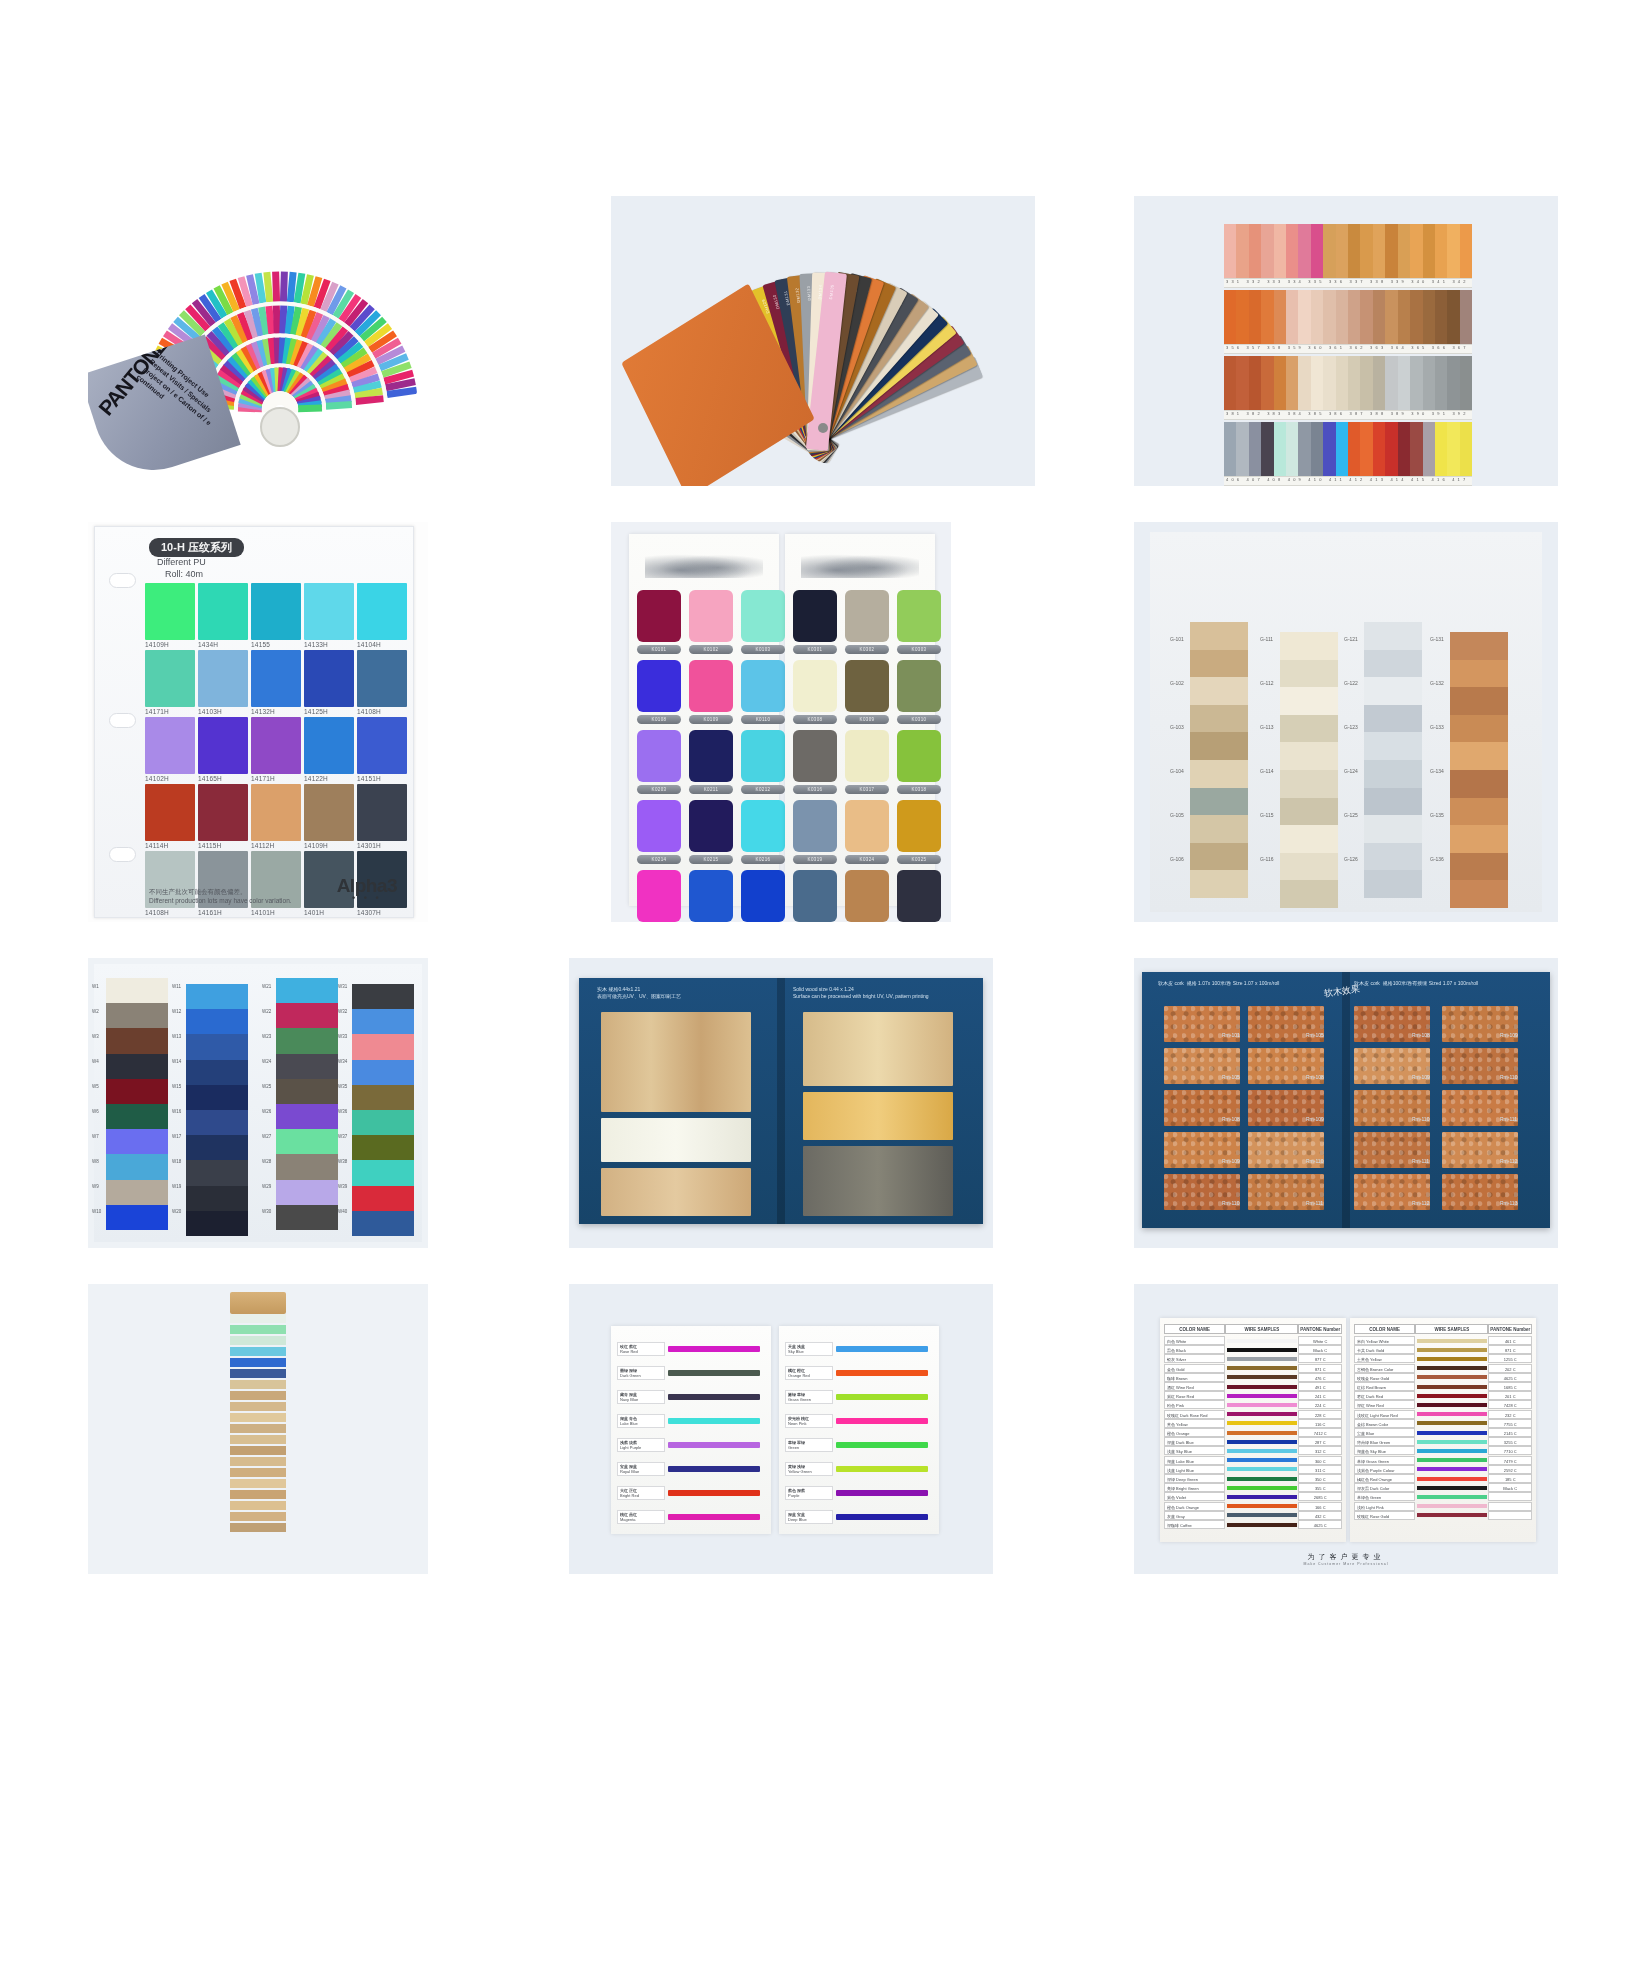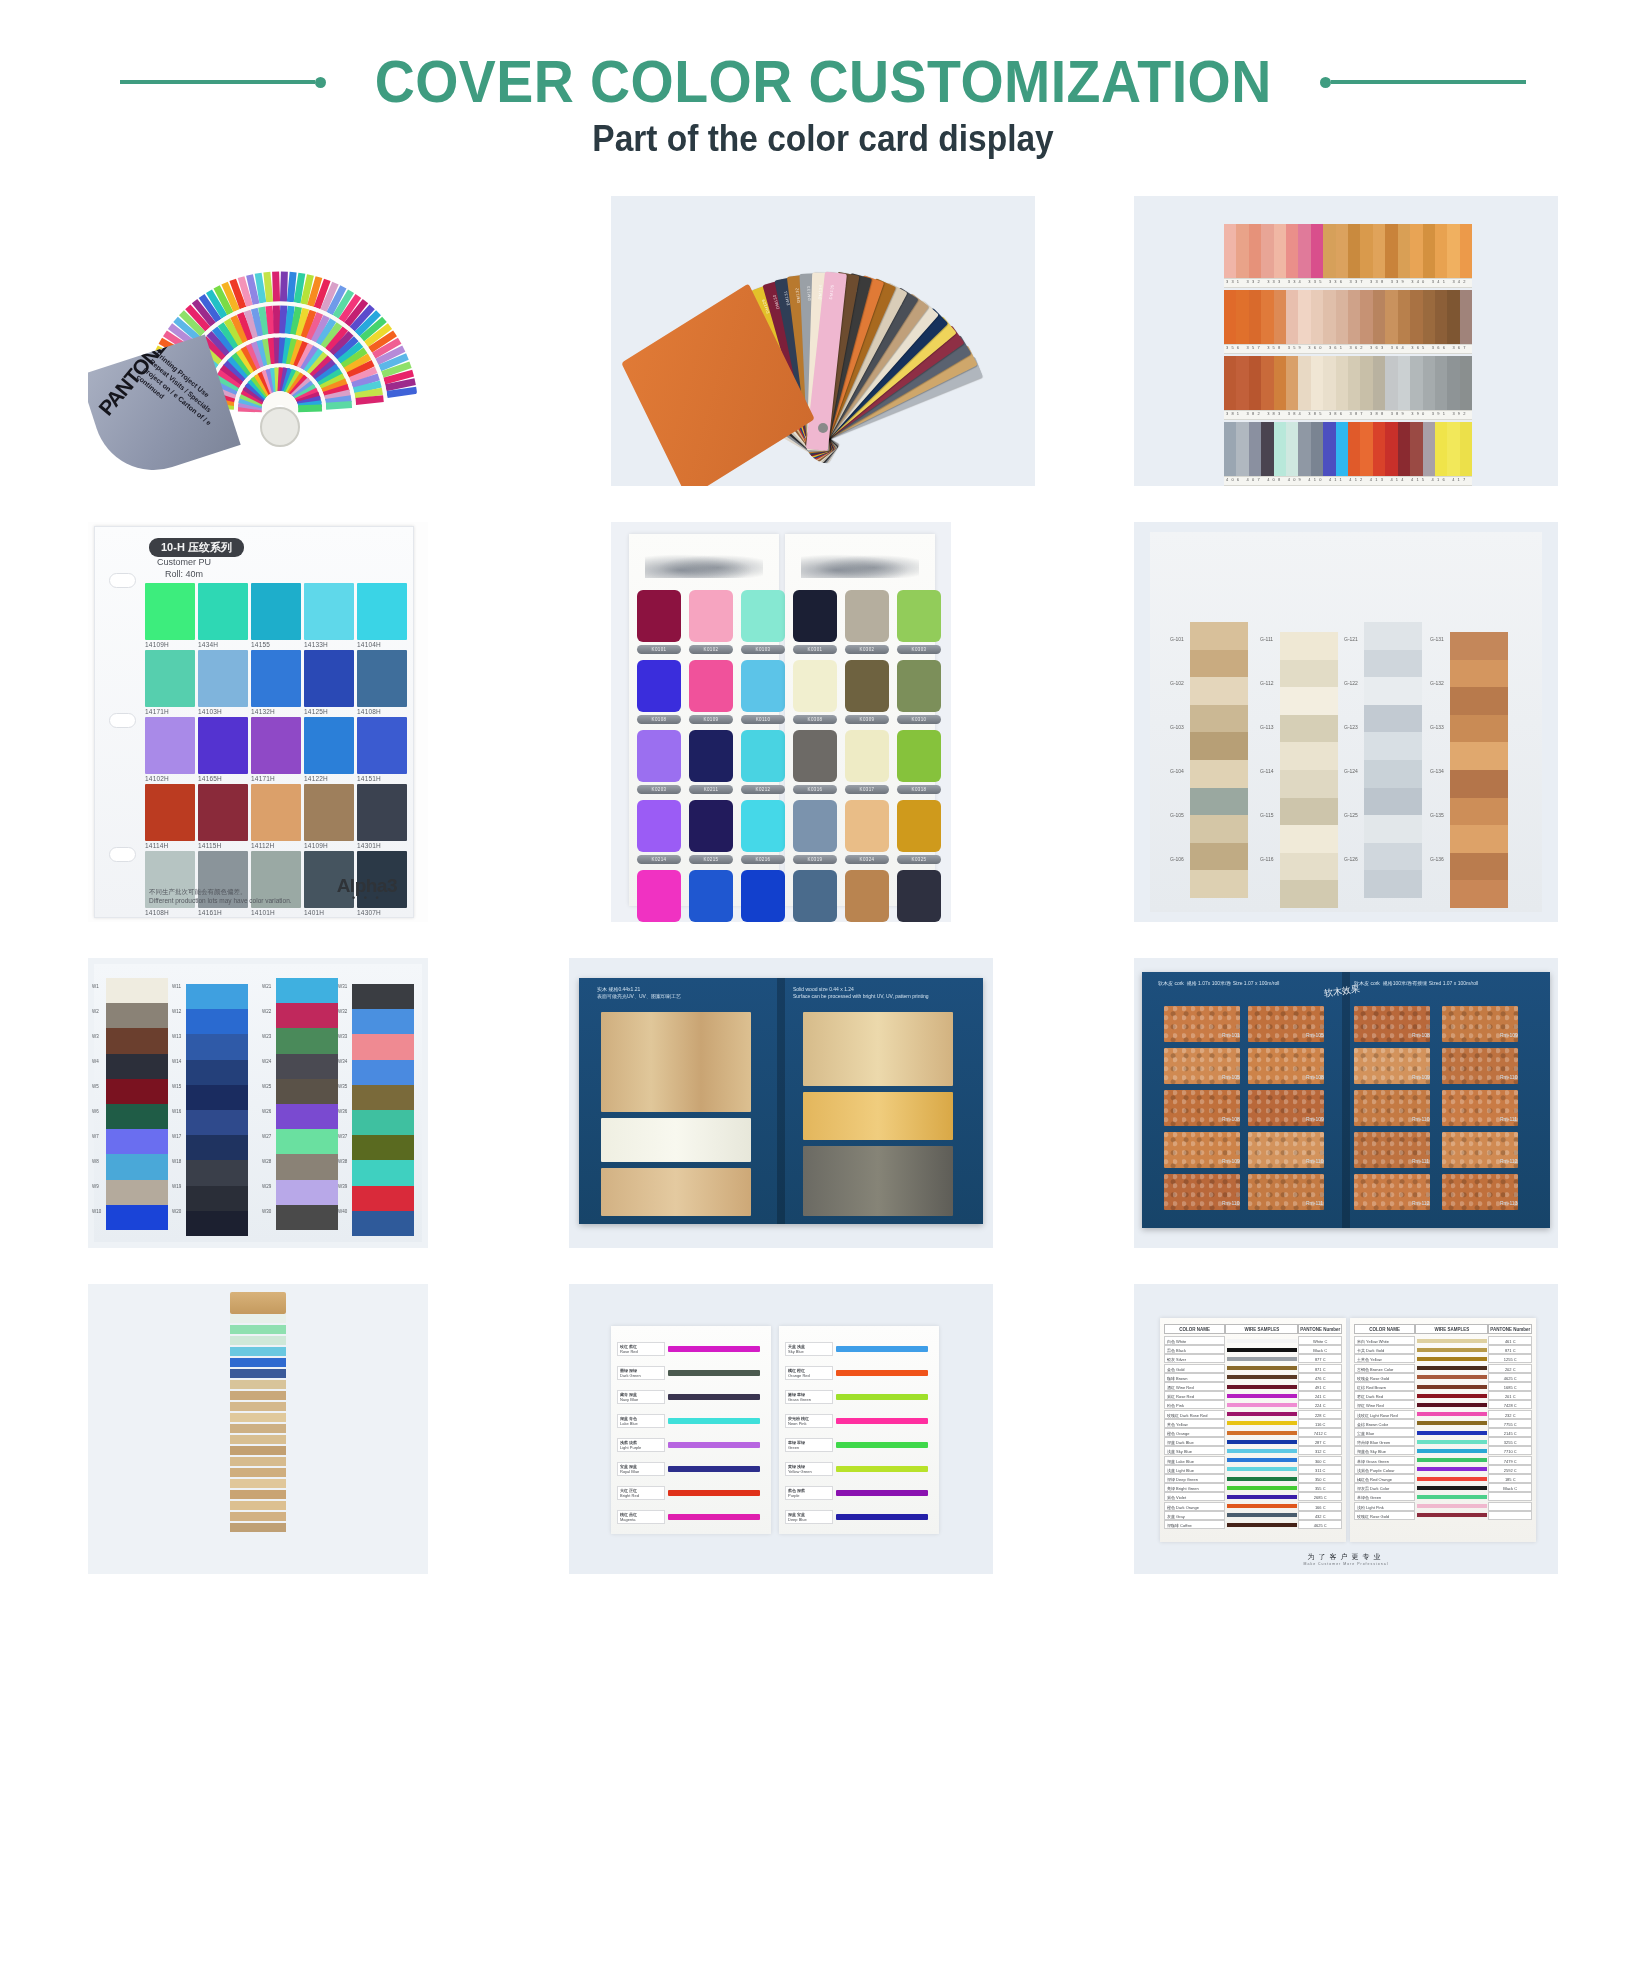--- a/index.html
+++ b/index.html
@@ -322,34 +322,20 @@
   .c-samp i { display:block; width: 70px; height: 4px; }
   .c-pan { width: 44px; border:1px solid #ccc; background:#fff; padding:0 2px; height:9px; line-height:9px; text-align:center; overflow:hidden; }
   .sig { position:absolute; bottom: 8px; left: 0; width:100%; text-align:center; font-size:7px; color:#2c3036; letter-spacing:4px; }
   .sig small { display:block; font-size: 3.5px; letter-spacing:1px; color:#6a6e74; }
 </style>
 </head>
 <body>
 
 <div class="page">
 
-  <div class="header">
-    <div class="title-row">
-      <span class="rule-left">
-        <span class="bar"></span>
-          <span class="dot"></span>
-      </span>
-      <h1 class="main-title">COVER COLOR CUSTOMIZATION</h1>
-      <span class="rule-right">
-        <span class="dot"></span>
-          <span class="bar"></span>
-      </span>
-    </div>
-    <div class="subtitle">Part of the color card display</div>
-  </div>
 
   <div class="grid">
 
     <div class="row">
 
       <div class="cell r1c1">
         <div class="ph">
           <div class="fan-wrap" id="fanwheel">
             <div class="fan-hub"></div>
           <div class="fan-seg" style="width: 30px; height: 7px; background: rgb(242, 53, 122); left: 148px; top: 218px; transform: rotate(188deg) translateX(108px); transform-origin: 0px 50%;"></div>
@@ -868,21 +854,21 @@
     </div>
 
     <div class="row">
 
       <div class="cell r2c1">
         <div class="card-page">
           <div class="punch" style="top:46px"></div>
           <div class="punch" style="top:186px"></div>
           <div class="punch" style="top:320px"></div>
           <div class="card-title">10-H 压纹系列</div>
-          <div class="card-sub1">Customer PU</div>
+          <div class="card-sub1">Different PU</div>
           <div class="card-sub2">Roll: 40m</div>
           <div class="swgrid" id="pugrid">
               <div class="swrow">
                 <div class="swcell">
                   <div class="swbox" style="background:#3ded7d;"></div>
                   <div class="swlab">14109H</div>
                 </div>
                 <div class="swcell">
                   <div class="swbox" style="background:#2ed8b4;"></div>
                   <div class="swlab">1434H</div>

